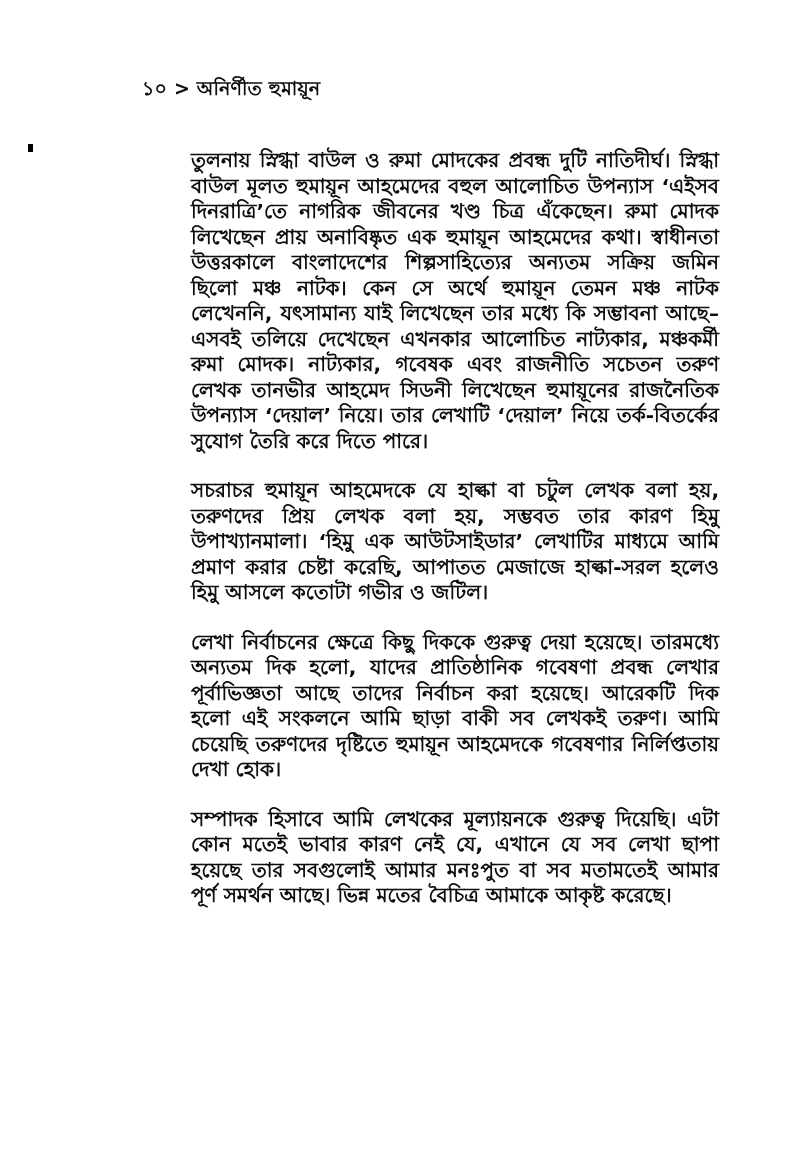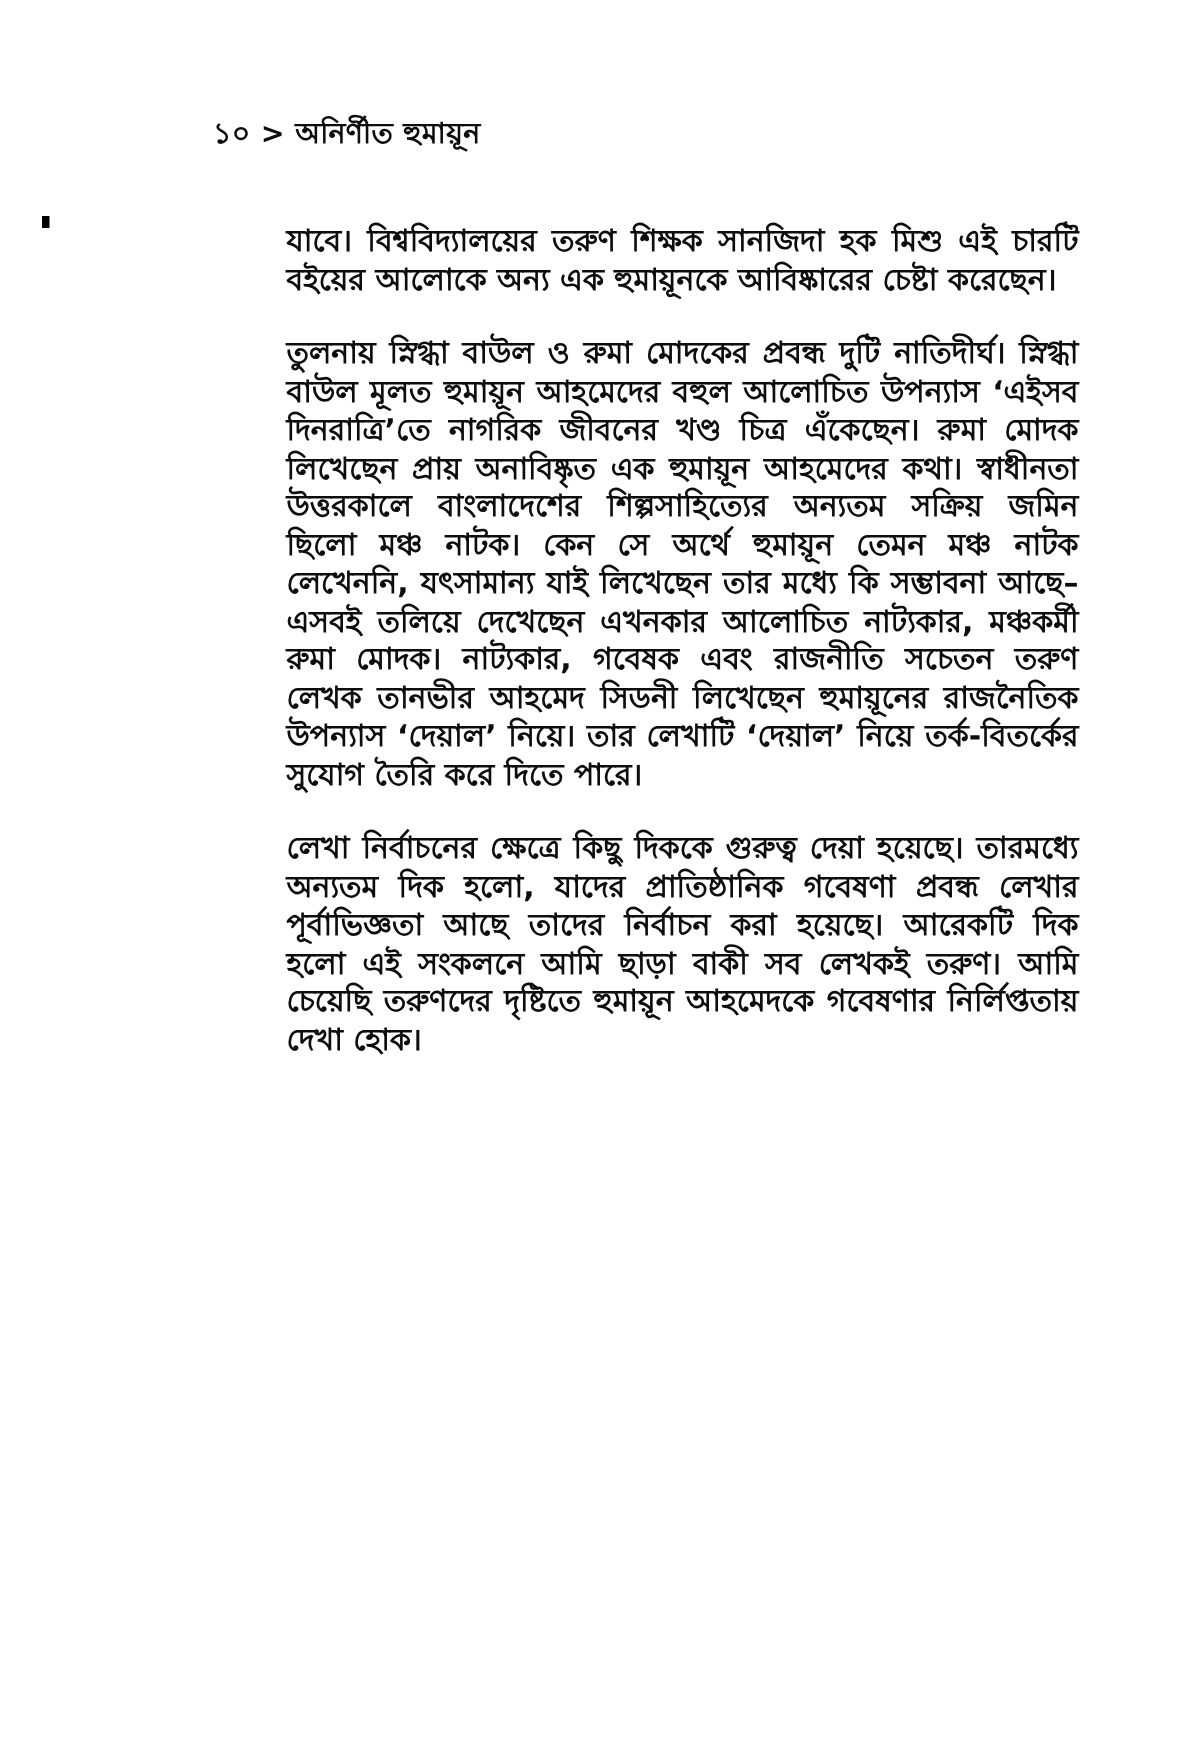--- a/index.html
+++ b/index.html
@@ -55,18 +55,19 @@
 </head>
 <body>
 
 <div class="page">
 
   <div class="scan-mark left-edge"></div>
 
   <div class="running-head">১০ &gt; অনির্ণীত হুমায়ূন</div>
 
   <div class="body-column">
-    <p>যাবে। বিশ্ববিদ্যালয়ের তরুণ শিক্ষক সানজিদা হক মিশু এই চারটি বইয়ের আলোকে অন্য এক হুমায়ূনকে আবিষ্কারের চেষ্টা করেছেন।</p>
     <p>তুলনায় স্নিগ্ধা বাউল ও রুমা মোদকের প্রবন্ধ দুটি নাতিদীর্ঘ। স্নিগ্ধা বাউল মূলত হুমায়ূন আহমেদের বহুল আলোচিত উপন্যাস ‘এইসব দিনরাত্রি’তে নাগরিক জীবনের খণ্ড চিত্র এঁকেছেন। রুমা মোদক লিখেছেন প্রায় অনাবিষ্কৃত এক হুমায়ূন আহমেদের কথা। স্বাধীনতা উত্তরকালে বাংলাদেশের শিল্পসাহিত্যের অন্যতম সক্রিয় জমিন ছিলো মঞ্চ নাটক। কেন সে অর্থে হুমায়ূন তেমন মঞ্চ নাটক লেখেননি, যৎসামান্য যাই লিখেছেন তার মধ্যে কি সম্ভাবনা আছে– এসবই তলিয়ে দেখেছেন এখনকার আলোচিত নাট্যকার, মঞ্চকর্মী রুমা মোদক। নাট্যকার, গবেষক এবং রাজনীতি সচেতন তরুণ লেখক তানভীর আহমেদ সিডনী লিখেছেন হুমায়ূনের রাজনৈতিক উপন্যাস ‘দেয়াল’ নিয়ে। তার লেখাটি ‘দেয়াল’ নিয়ে তর্ক-বিতর্কের সুযোগ তৈরি করে দিতে পারে।</p>
+    <p>সচরাচর হুমায়ূন আহমেদকে যে হাল্কা বা চটুল লেখক বলা হয়, তরুণদের প্রিয় লেখক বলা হয়, সম্ভবত তার কারণ হিমু উপাখ্যানমালা। ‘হিমু এক আউটসাইডার’ লেখাটির মাধ্যমে আমি প্রমাণ করার চেষ্টা করেছি, আপাতত মেজাজে হাল্কা-সরল হলেও হিমু আসলে কতোটা গভীর ও জটিল।</p>
     <p>লেখা নির্বাচনের ক্ষেত্রে কিছু দিককে গুরুত্ব দেয়া হয়েছে। তারমধ্যে অন্যতম দিক হলো, যাদের প্রাতিষ্ঠানিক গবেষণা প্রবন্ধ লেখার পূর্বাভিজ্ঞতা আছে তাদের নির্বাচন করা হয়েছে। আরেকটি দিক হলো এই সংকলনে আমি ছাড়া বাকী সব লেখকই তরুণ। আমি চেয়েছি তরুণদের দৃষ্টিতে হুমায়ূন আহমেদকে গবেষণার নির্লিপ্ততায় দেখা হোক।</p>
+    <p>সম্পাদক হিসাবে আমি লেখকের মূল্যায়নকে গুরুত্ব দিয়েছি। এটা কোন মতেই ভাবার কারণ নেই যে, এখানে যে সব লেখা ছাপা হয়েছে তার সবগুলোই আমার মনঃপুত বা সব মতামতেই আমার পূর্ণ সমর্থন আছে। ভিন্ন মতের বৈচিত্র আমাকে আকৃষ্ট করেছে।</p>
   </div>
 
 </div>
 
 </body></html>

